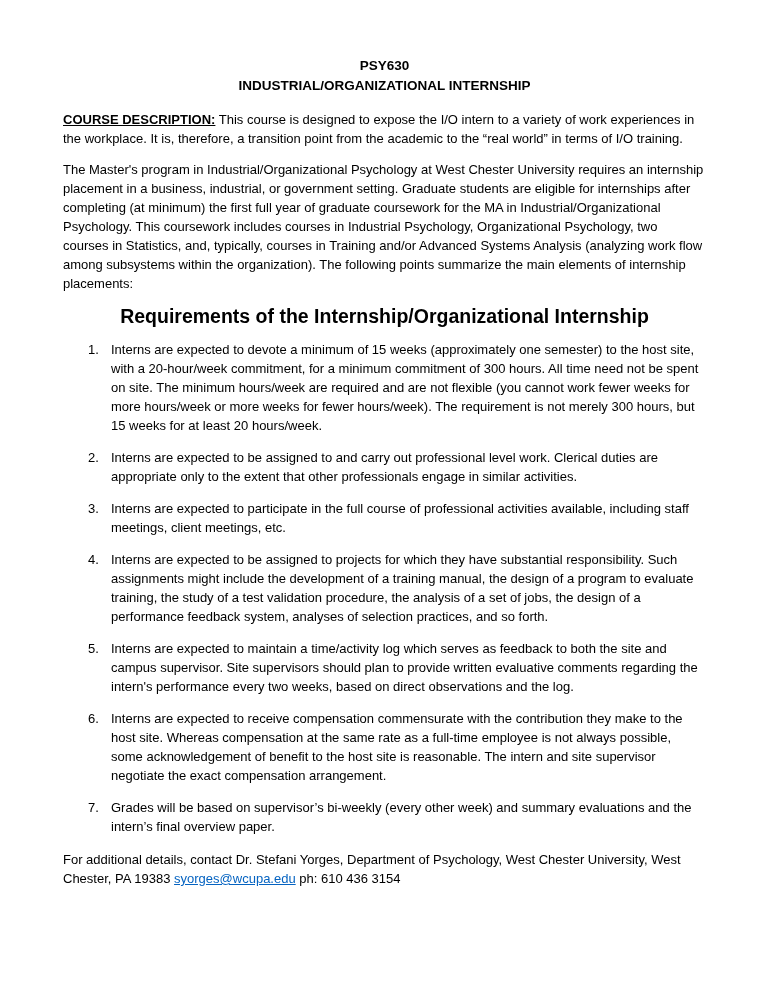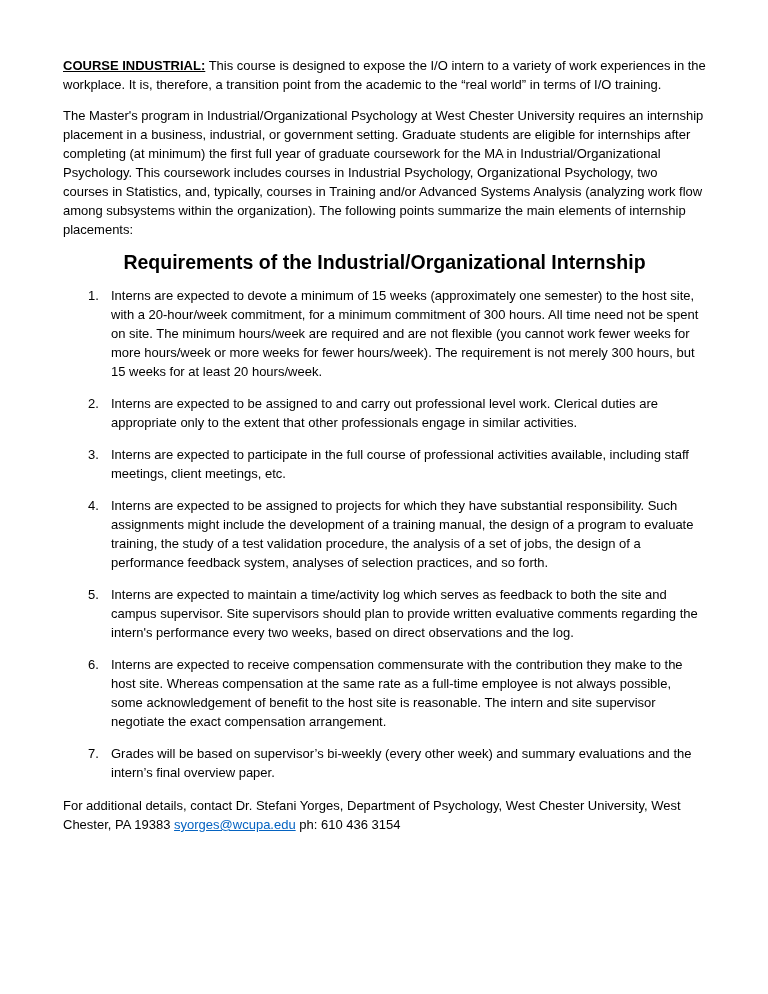--- a/index.html
+++ b/index.html
@@ -65,28 +65,32 @@
     cursor: pointer;
     margin-top: 18px;
   }
   b { font-weight: normal; }
 </style>
 </head>
 <body>
 
 <div class="page">
 
+  <h1 class="doc-title">
+    <span>PSY630</span><br>
+    <span>INDUSTRIAL/ORGANIZATIONAL INTERNSHIP</span>
+  </h1>
 
   <p class="para">
-    <span class="cd-label">COURSE INDUSTRIAL:</span><span>  This course is designed to expose the I/O intern to a variety of work experiences in the workplace. It is, therefore, a transition point from the academic to the “real world” in terms of I/O training.</span>
+    <span class="cd-label">COURSE DESCRIPTION:</span><span>  This course is designed to expose the I/O intern to a variety of work experiences in the workplace. It is, therefore, a transition point from the academic to the “real world” in terms of I/O training.</span>
   </p>
 
   <p class="para">The Master's program in Industrial/Organizational Psychology at West Chester University requires an internship placement in a business, industrial, or government setting. Graduate students are eligible for internships after completing (at minimum) the first full year of graduate coursework for the MA in Industrial/Organizational Psychology.  This coursework includes courses in Industrial Psychology, Organizational Psychology, two courses in Statistics, and, typically, courses in Training and/or Advanced Systems Analysis (analyzing work flow among subsystems within the organization). The following points summarize the main elements of internship placements:</p>
 
-  <h2 class="section-heading">Requirements of the Industrial/Organizational Internship</h2>
+  <h2 class="section-heading">Requirements of the Internship/Organizational Internship</h2>
 
   <ol class="req-list">
 
     <li class="req-item">
       <span class="req-num">1.</span>
       <span class="req-text"><span>Interns are expected to devote a minimum of 15 weeks (approximately one semester) to the host site, with a 20-hour/week commitment, for a minimum commitment of 300 hours.  All time need not be spent on site.  </span><b>The minimum hours/week are required and are not flexible</b><span> (you cannot work fewer weeks for more hours/week or more weeks for fewer hours/week).  The requirement is not merely 300 hours, but 15 weeks for at least 20 hours/week.</span></span>
     </li>
 
     <li class="req-item">
       <span class="req-num">2.</span>

